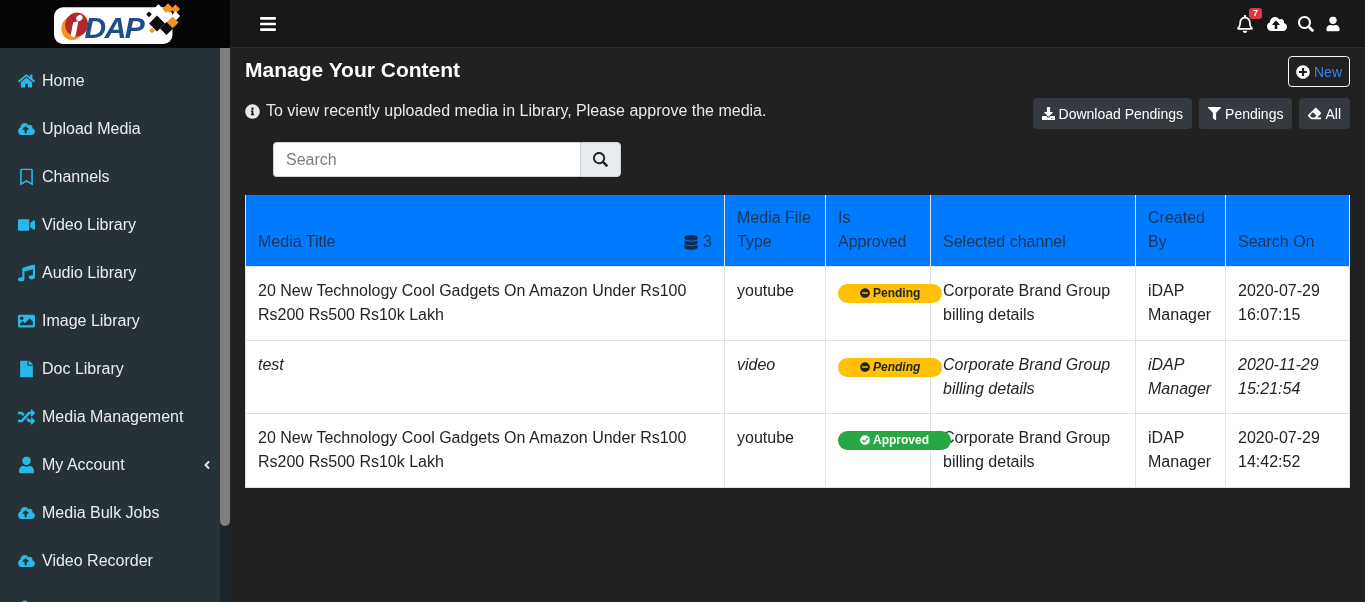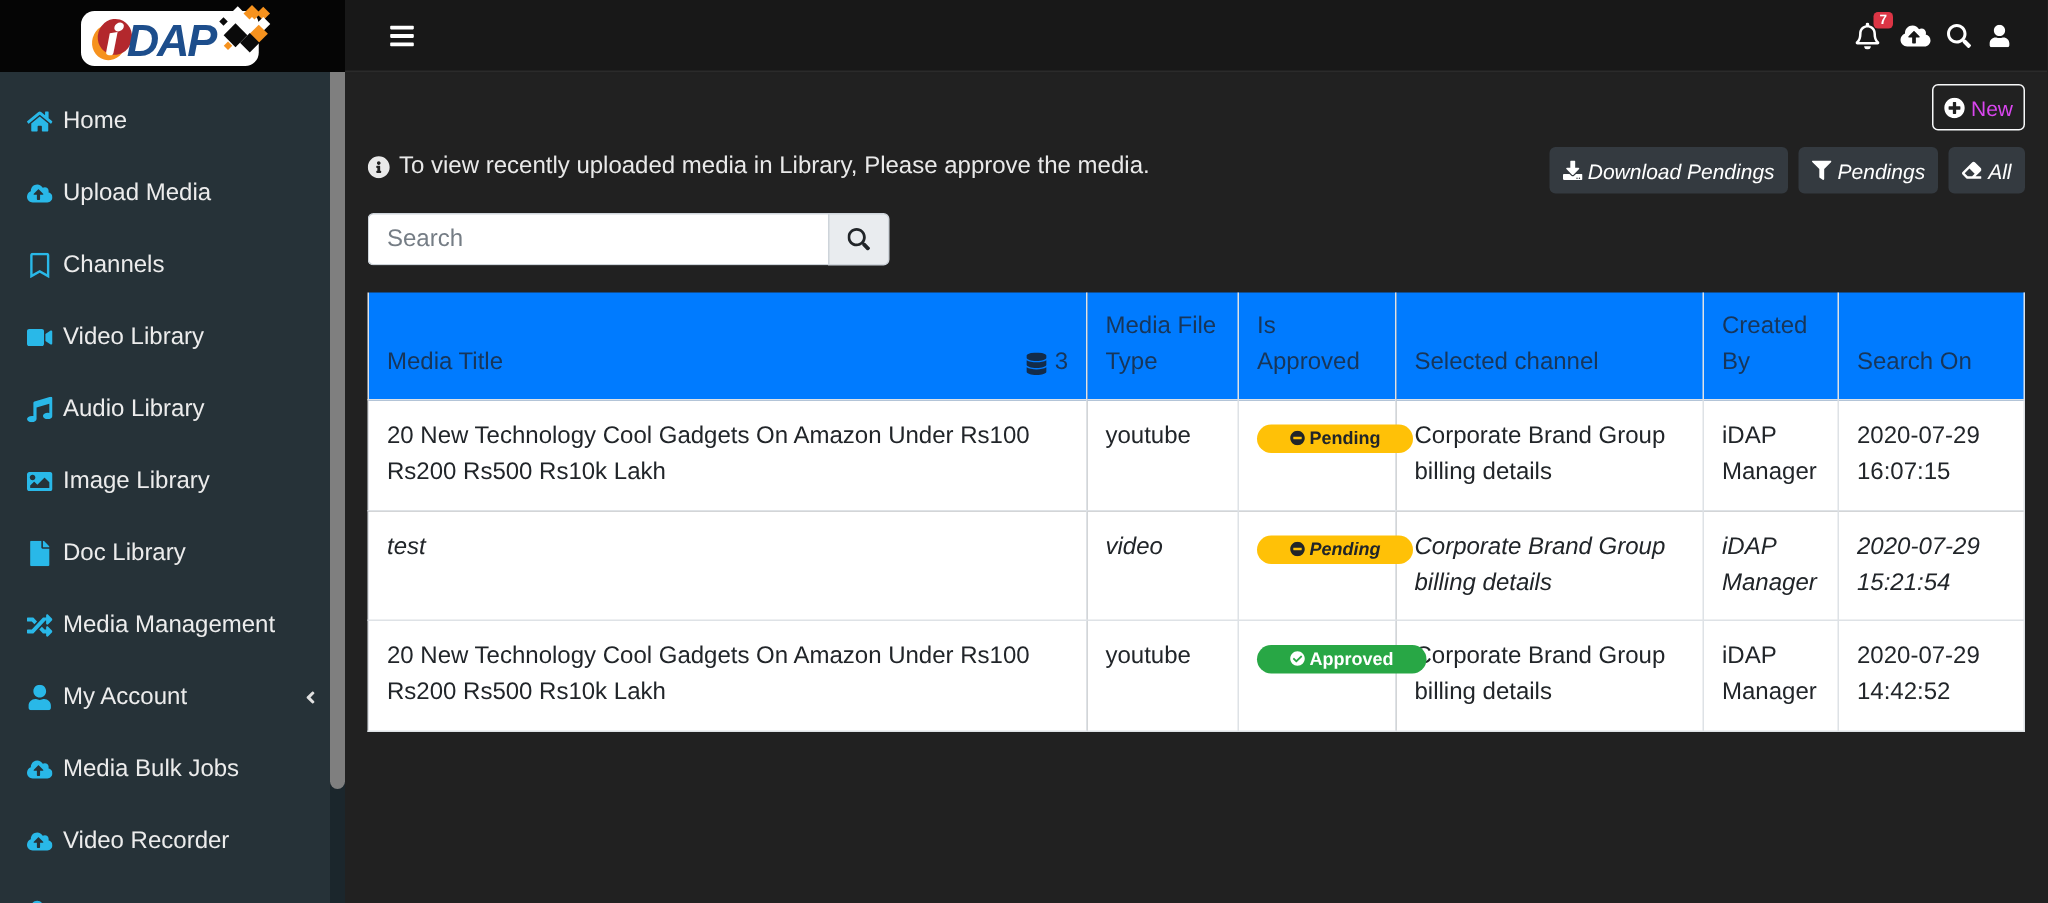--- a/index.html
+++ b/index.html
@@ -26,31 +26,31 @@
   .burger svg { display:block; width:100%; height:100%; fill:currentColor; }
   .nav-ic { position:absolute; top:0; height:48px; color:#fff; }
   .nav-ic svg { position:absolute; top:50%; left:50%; transform:translate(-50%,-50%); fill:currentColor; }
   .badge7 { position:absolute; left:1019px; top:8px; min-width:13px; height:11px; background:#dc3545; color:#fff;
     font-size:9px; font-weight:bold; border-radius:3px; text-align:center; line-height:11px; padding:0 2px; }
 
   
   .content { position:absolute; left:230px; top:49px; width:1135px; height:553px; background:#212121; color:#fff; }
   h1.title { position:absolute; left:15px; top:9px; font-size:21px; font-weight:bold; color:#fff; }
   .btn-new { position:absolute; right:15px; top:7px; height:31px; border:1px solid #f8f9fa; border-radius:4px;
-    color:#d946ef; font-size:14px; padding:0 7px; display:flex; align-items:center; gap:4px; background:transparent; }
+    color:#3b82f6; font-size:14px; padding:0 7px; display:flex; align-items:center; gap:4px; background:transparent; }
   .btn-new svg { width:14px; height:14px; fill:#fff; }
   .info-row { position:absolute; left:15px; top:53px; display:flex; align-items:center; gap:6px; color:#e9e9e9; font-size:16px; }
   .info-row svg { width:15px; height:15px; fill:#e9e9e9; }
   .btns { position:absolute; right:15px; top:49px; display:flex; gap:7px; }
   .btn-dark { height:31px; background:#343a40; border-radius:4px; color:#fff; font-size:14px;
-    display:flex; align-items:center; gap:4px; padding:0 9px;font-style:italic; }
+    display:flex; align-items:center; gap:4px; padding:0 9px; }
   .btn-dark svg { width:13px; height:13px; fill:#fff; }
   .searchwrap { position:absolute; left:15px; top:93px; display:flex; }
   .searchwrap input { width:307px; height:35px; border:1px solid #ced4da; border-right:none; border-radius:4px 0 0 4px;
-    font-size:16px; padding:0 12px; color:#495057; font-family:"Liberation Sans",sans-serif; outline:none; }
+    font-size:16px; padding:0 12px; color:#495057; font-family:"Liberation Sans",sans-serif; outline:none;margin-left:28px; }
   .searchwrap input::placeholder { color:#757d85; }
   .searchbtn { width:41px; height:35px; background:#e9ecef; border:1px solid #ced4da; border-radius:0 4px 4px 0;
     display:flex; align-items:center; justify-content:center; }
   .searchbtn svg { width:15px; height:15px; fill:#212529; }
 
   
   table.grid { position:absolute; left:15px; top:146px; width:1104px; border-collapse:collapse; table-layout:fixed;
     font-size:16px; }
   table.grid th { background:#007bff; color:#17365a; font-weight:normal; text-align:left; vertical-align:bottom;
     padding:11px 12px 12px; line-height:24px; border:1px solid #dee2e6; border-top:none; }
@@ -223,20 +223,21 @@
         </svg>
       </span>
     <span class="nav-ic" style="left:1094px; width:18px;">
         <svg width="15" height="15" viewBox="0 0 448 512">
           <path d="M224 256c70.7 0 128-57.3 128-128S294.7 0 224 0 96 57.3 96 128s57.3 128 128 128zm89.6 32h-16.7c-22.2 10.2-46.9 16-72.9 16s-50.6-5.8-72.9-16h-16.7C60.2 288 0 348.2 0 422.4V464c0 26.5 21.5 48 48 48h352c26.5 0 48-21.5 48-48v-41.6c0-74.2-60.2-134.4-134.4-134.4z"></path>
         </svg>
       </span>
   </div>
 
   <div class="content">
+    <h1 class="title">Manage Your Content</h1>
     <div class="btn-new"><svg viewBox="0 0 512 512">
           <path d="M256 8C119 8 8 119 8 256s111 248 248 248 248-111 248-248S393 8 256 8zm144 276c0 6.6-5.4 12-12 12h-92v92c0 6.6-5.4 12-12 12h-56c-6.6 0-12-5.4-12-12v-92H124c-6.6 0-12-5.4-12-12v-56c0-6.6 5.4-12 12-12h92v-92c0-6.6 5.4-12 12-12h56c6.6 0 12 5.4 12 12v92h92c6.6 0 12 5.4 12 12v56z"></path>
         </svg>New</div>
     <div class="info-row">
         <svg viewBox="0 0 512 512">
           <path d="M256 8C119.043 8 8 119.083 8 256c0 136.997 111.043 248 248 248s248-111.003 248-248C504 119.083 392.957 8 256 8zm0 110c23.196 0 42 18.804 42 42s-18.804 42-42 42-42-18.804-42-42 18.804-42 42-42zm56 254c0 6.627-5.373 12-12 12h-88c-6.627 0-12-5.373-12-12v-24c0-6.627 5.373-12 12-12h12v-64h-12c-6.627 0-12-5.373-12-12v-24c0-6.627 5.373-12 12-12h64c6.627 0 12 5.373 12 12v100h12c6.627 0 12 5.373 12 12v24z"></path>
         </svg>
         <span>To view recently uploaded media in Library, Please approve the media.</span>
       </div>
     <div class="btns">
@@ -291,21 +292,21 @@
           <td>2020-07-29 16:07:15</td>
         </tr>
         <tr class="r2">
           <td>test</td>
           <td>video</td>
           <td><span class="badge b-pending"><svg viewBox="0 0 512 512">
                   <path d="M256 8C119 8 8 119 8 256s111 248 248 248 248-111 248-248S393 8 256 8zM124 296c-6.6 0-12-5.4-12-12v-56c0-6.6 5.4-12 12-12h264c6.6 0 12 5.4 12 12v56c0 6.6-5.4 12-12 12H124z"></path>
                 </svg>Pending</span></td>
           <td>Corporate Brand Group billing details</td>
           <td>iDAP Manager</td>
-          <td>2020-07-29 15:21:54</td>
+          <td>2020-11-29 15:21:54</td>
         </tr>
         <tr>
           <td>20 New Technology Cool Gadgets On Amazon Under Rs100 Rs200 Rs500 Rs10k Lakh</td>
           <td>youtube</td>
           <td><span class="badge b-approved"><svg viewBox="0 0 512 512">
                   <path d="M504 256c0 136.967-111.033 248-248 248S8 392.967 8 256 119.033 8 256 8s248 111.033 248 248zm-276.686 131.314l184-184c6.248-6.248 6.248-16.379 0-22.627l-22.627-22.627c-6.248-6.248-16.379-6.249-22.628 0L216 308.118l-70.059-70.059c-6.248-6.248-16.379-6.248-22.628 0l-22.627 22.627c-6.248 6.248-6.248 16.379 0 22.627l104 104c6.249 6.25 16.379 6.25 22.628.001z"></path>
                 </svg>Approved</span></td>
           <td>Corporate Brand Group billing details</td>
           <td>iDAP Manager</td>
           <td>2020-07-29 14:42:52</td>

